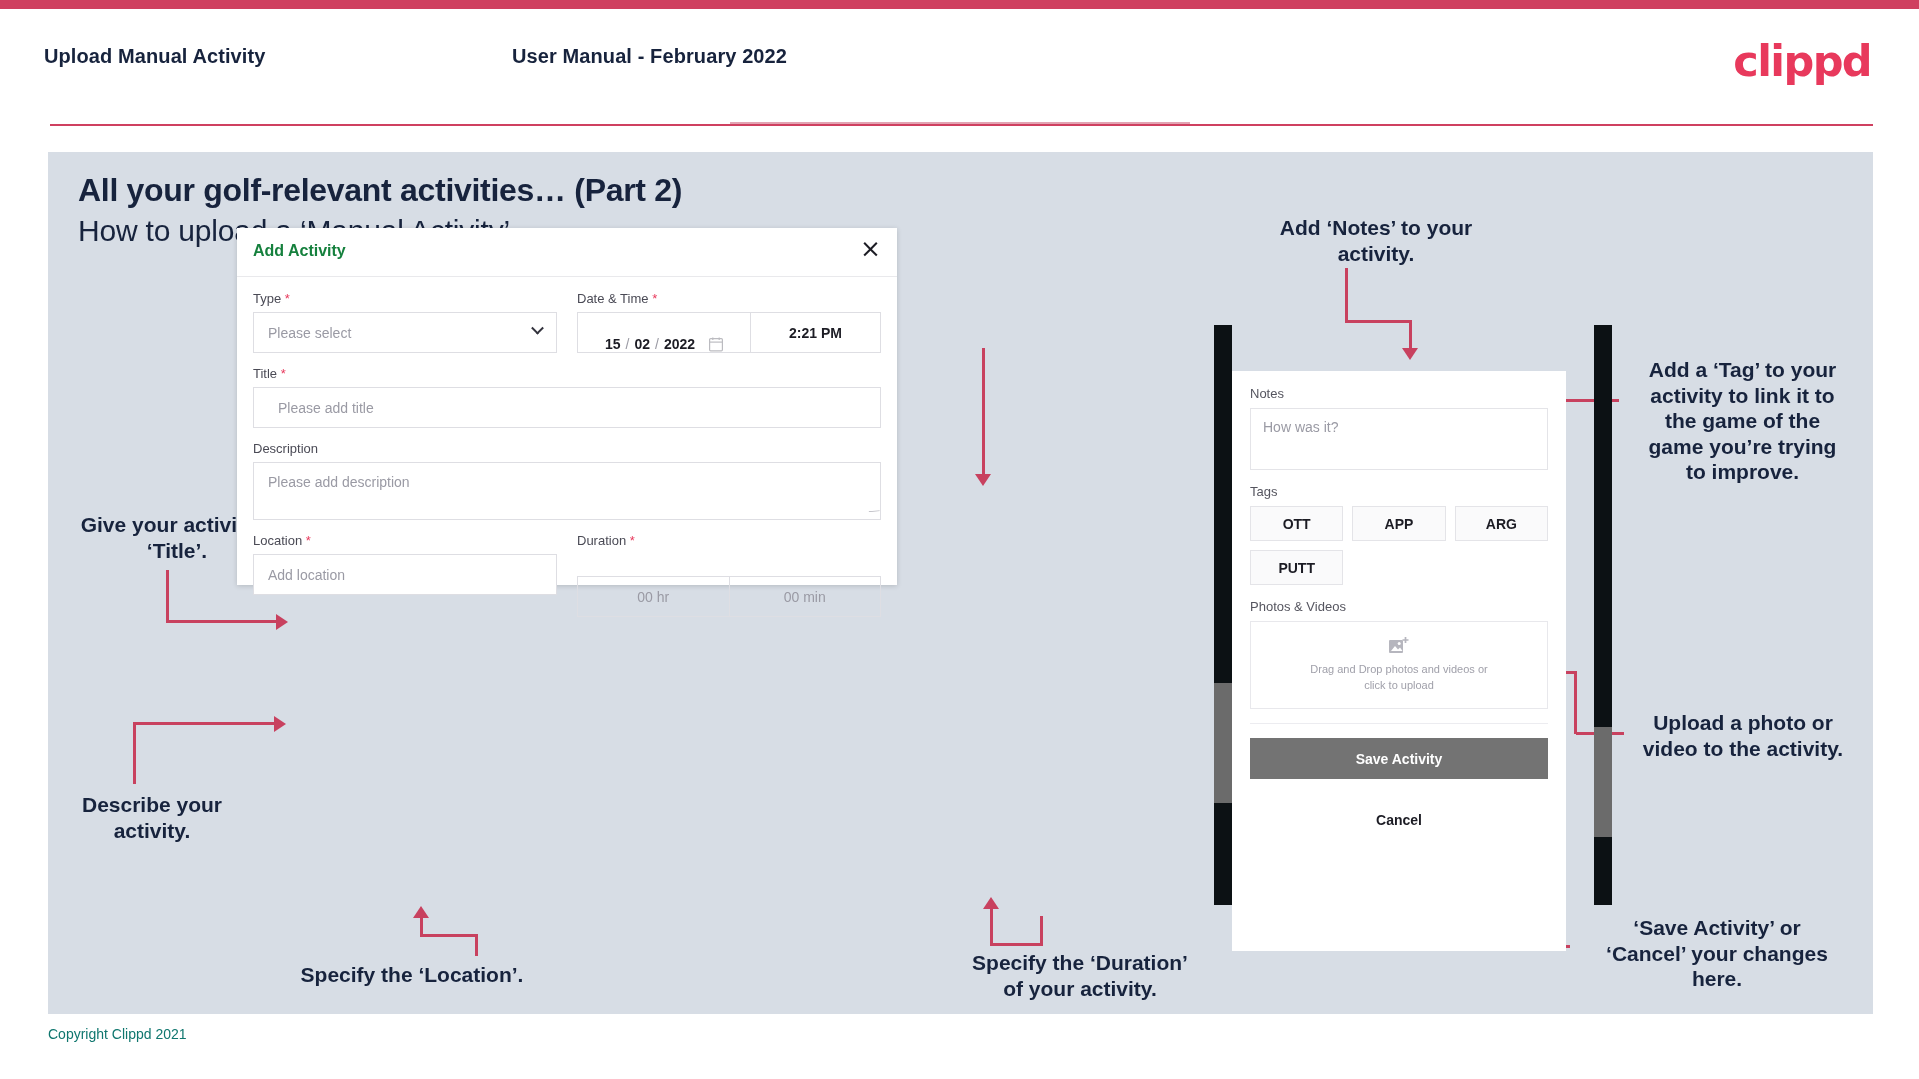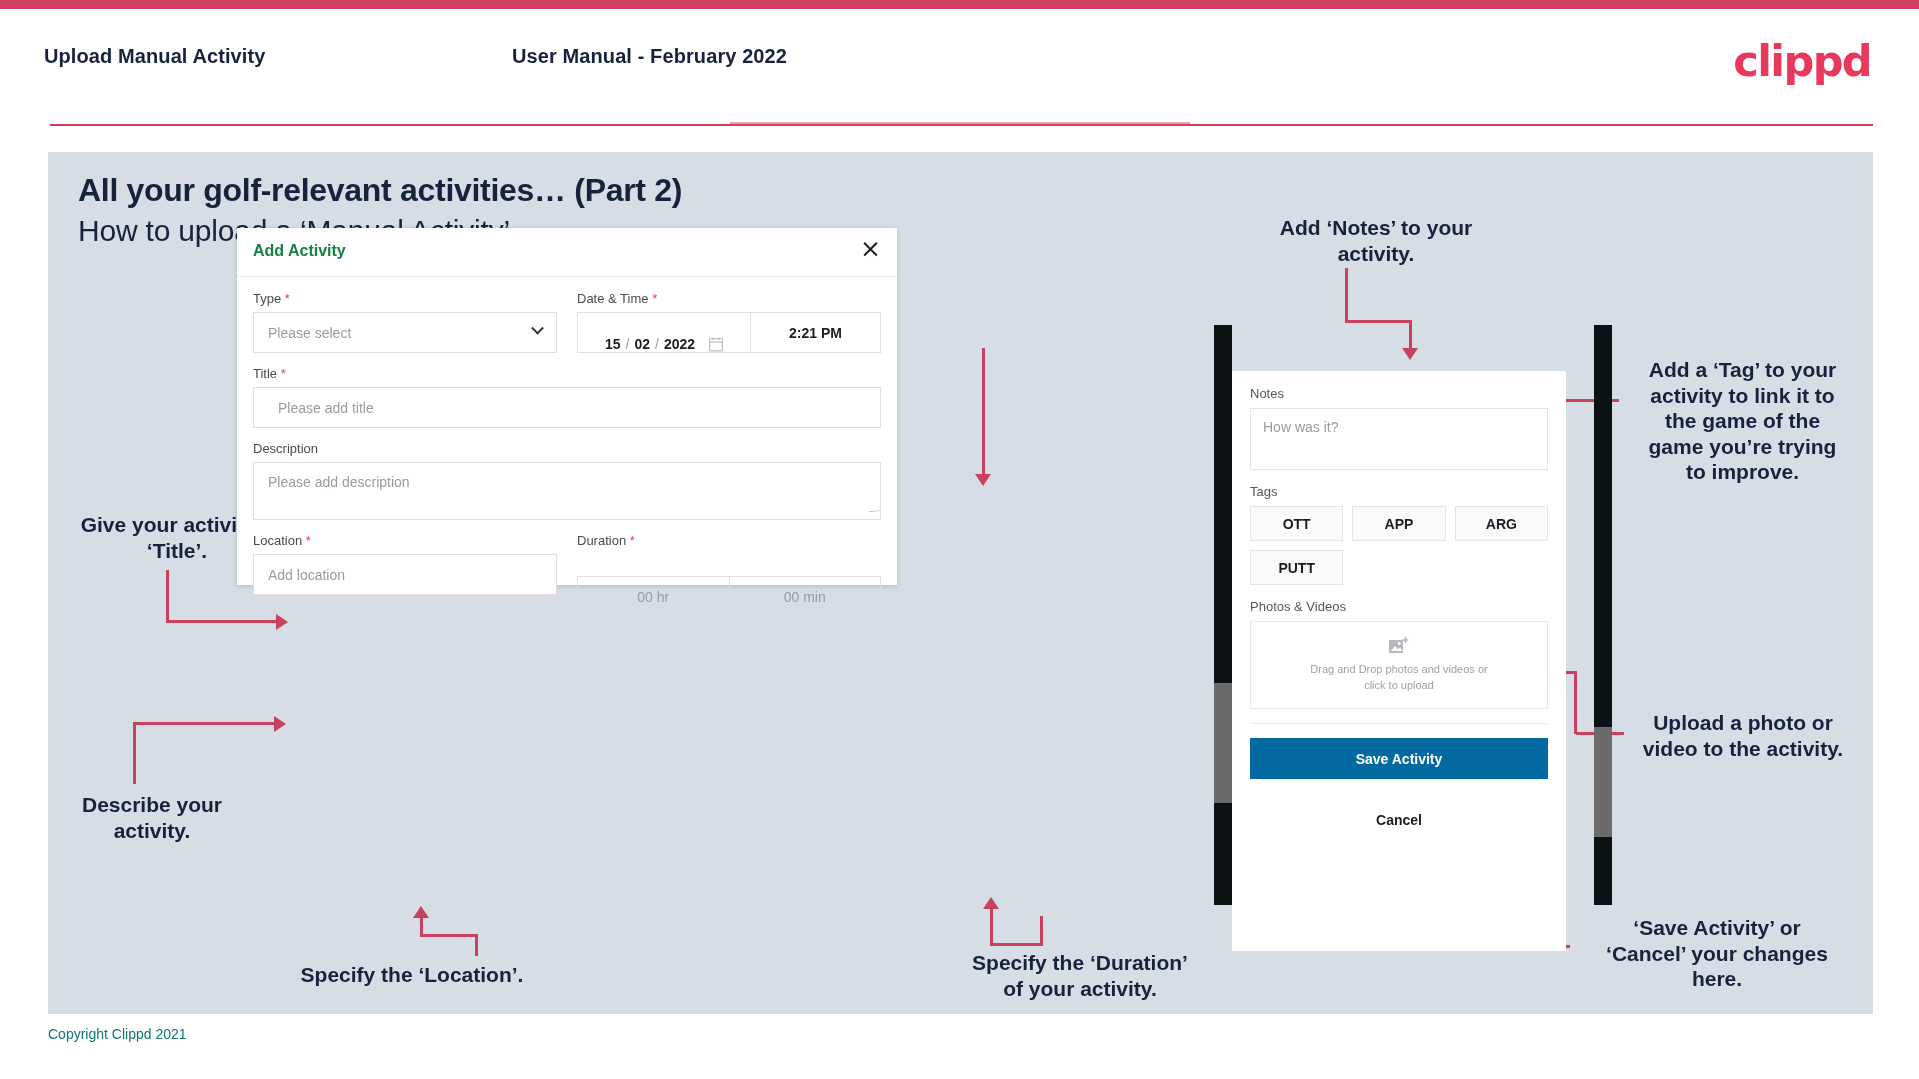--- a/index.html
+++ b/index.html
@@ -189,21 +189,21 @@
   .ph-drop {
     width: 100%; height: 88px; border: 1px solid #e8e8ec;
     display: flex; flex-direction: column; align-items: center; justify-content: center;
     gap: 6px;
   }
   .ph-drop-txt {
     font-size: 11px; color: #a0a0aa; text-align: center; line-height: 1.45;
   }
   .ph-rule { width: 100%; height: 1px; background: #ececf0; margin: 14px 0 14px 0; }
   .save-btn {
-    width: 100%; height: 41px; background: #0369a1;
+    width: 100%; height: 41px; background: #737373;
     display: flex; align-items: center; justify-content: center;
     color: #fff; font-size: 14px; font-weight: 700; cursor: pointer;
   }
   .cancel-btn {
     width: 100%; height: 38px; margin-top: 22px;
     display: flex; align-items: center; justify-content: center;
     color: #1c1c24; font-size: 14px; font-weight: 700; cursor: pointer;
   }
   .mt14 { margin-top: 14px; }
 

